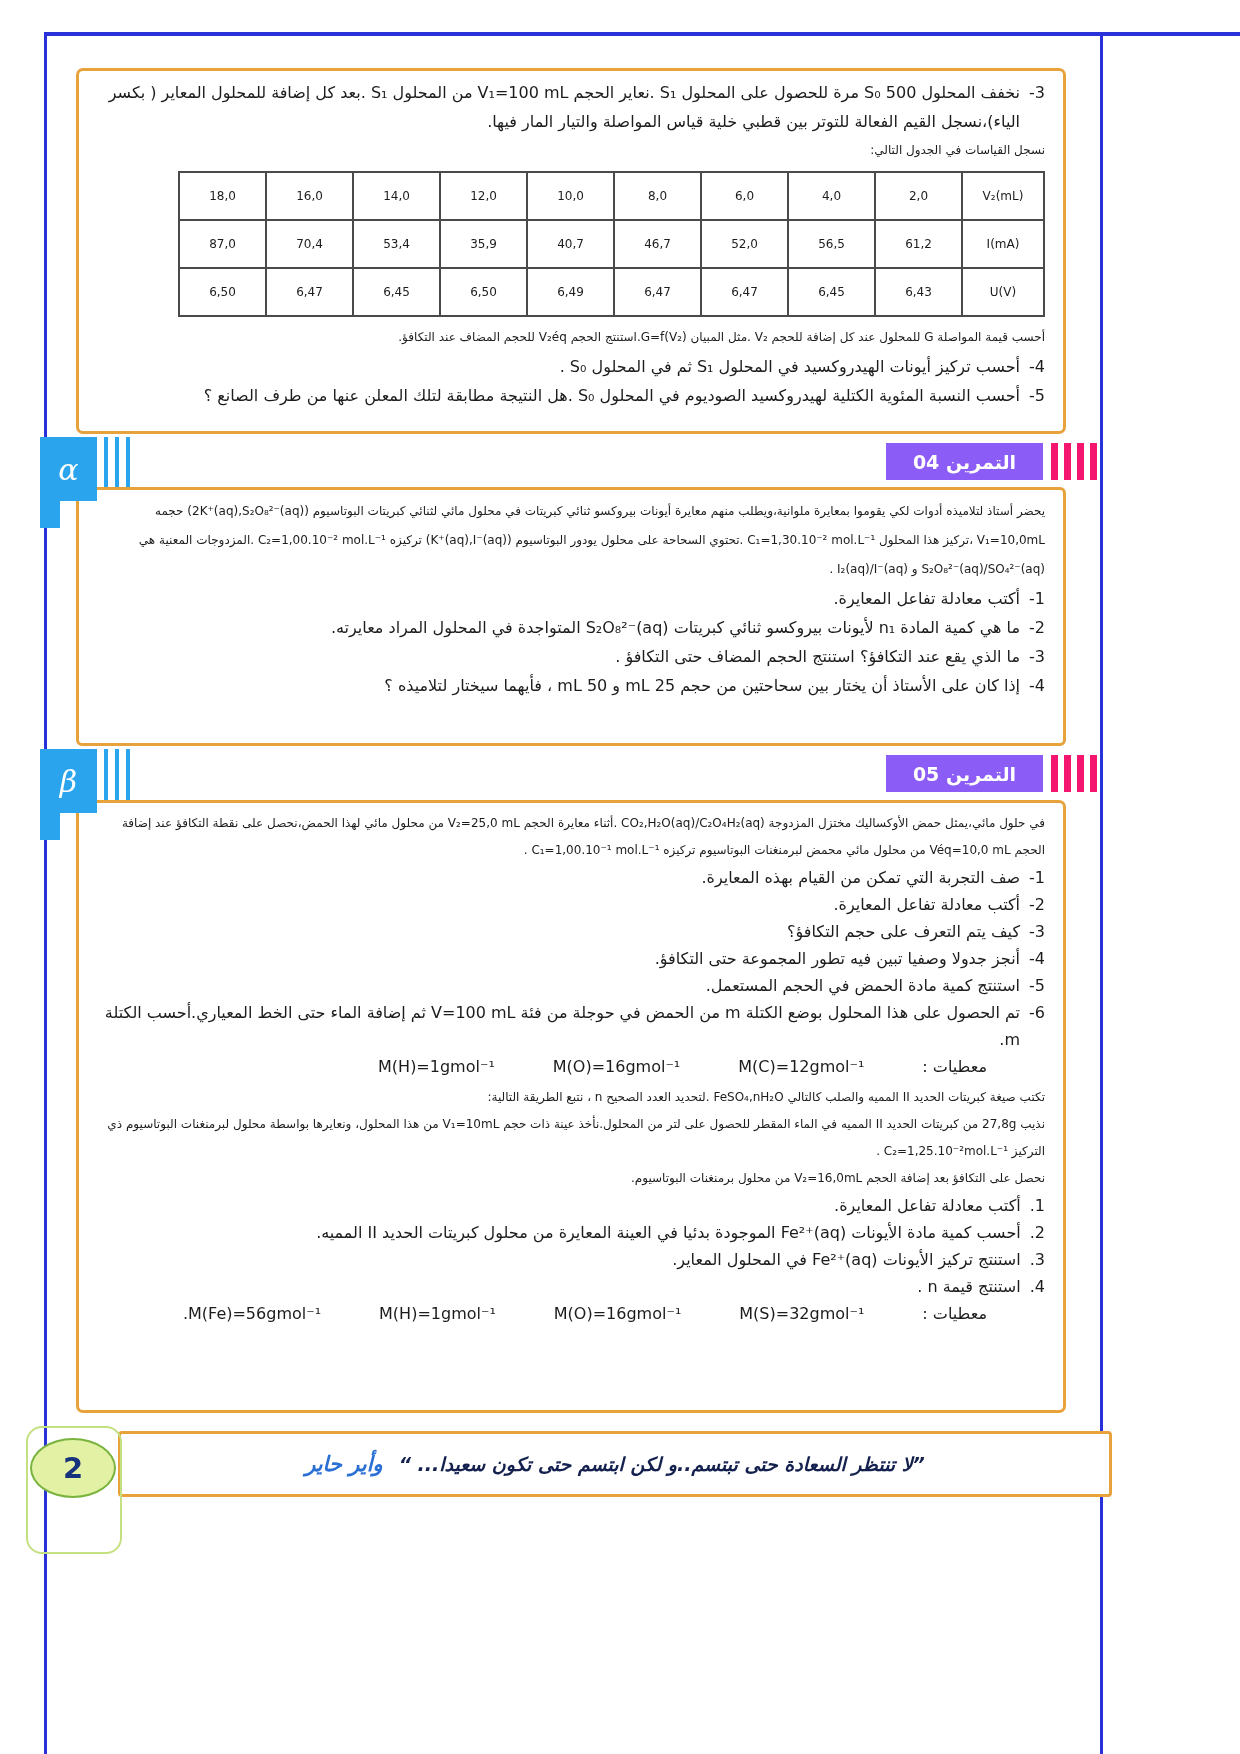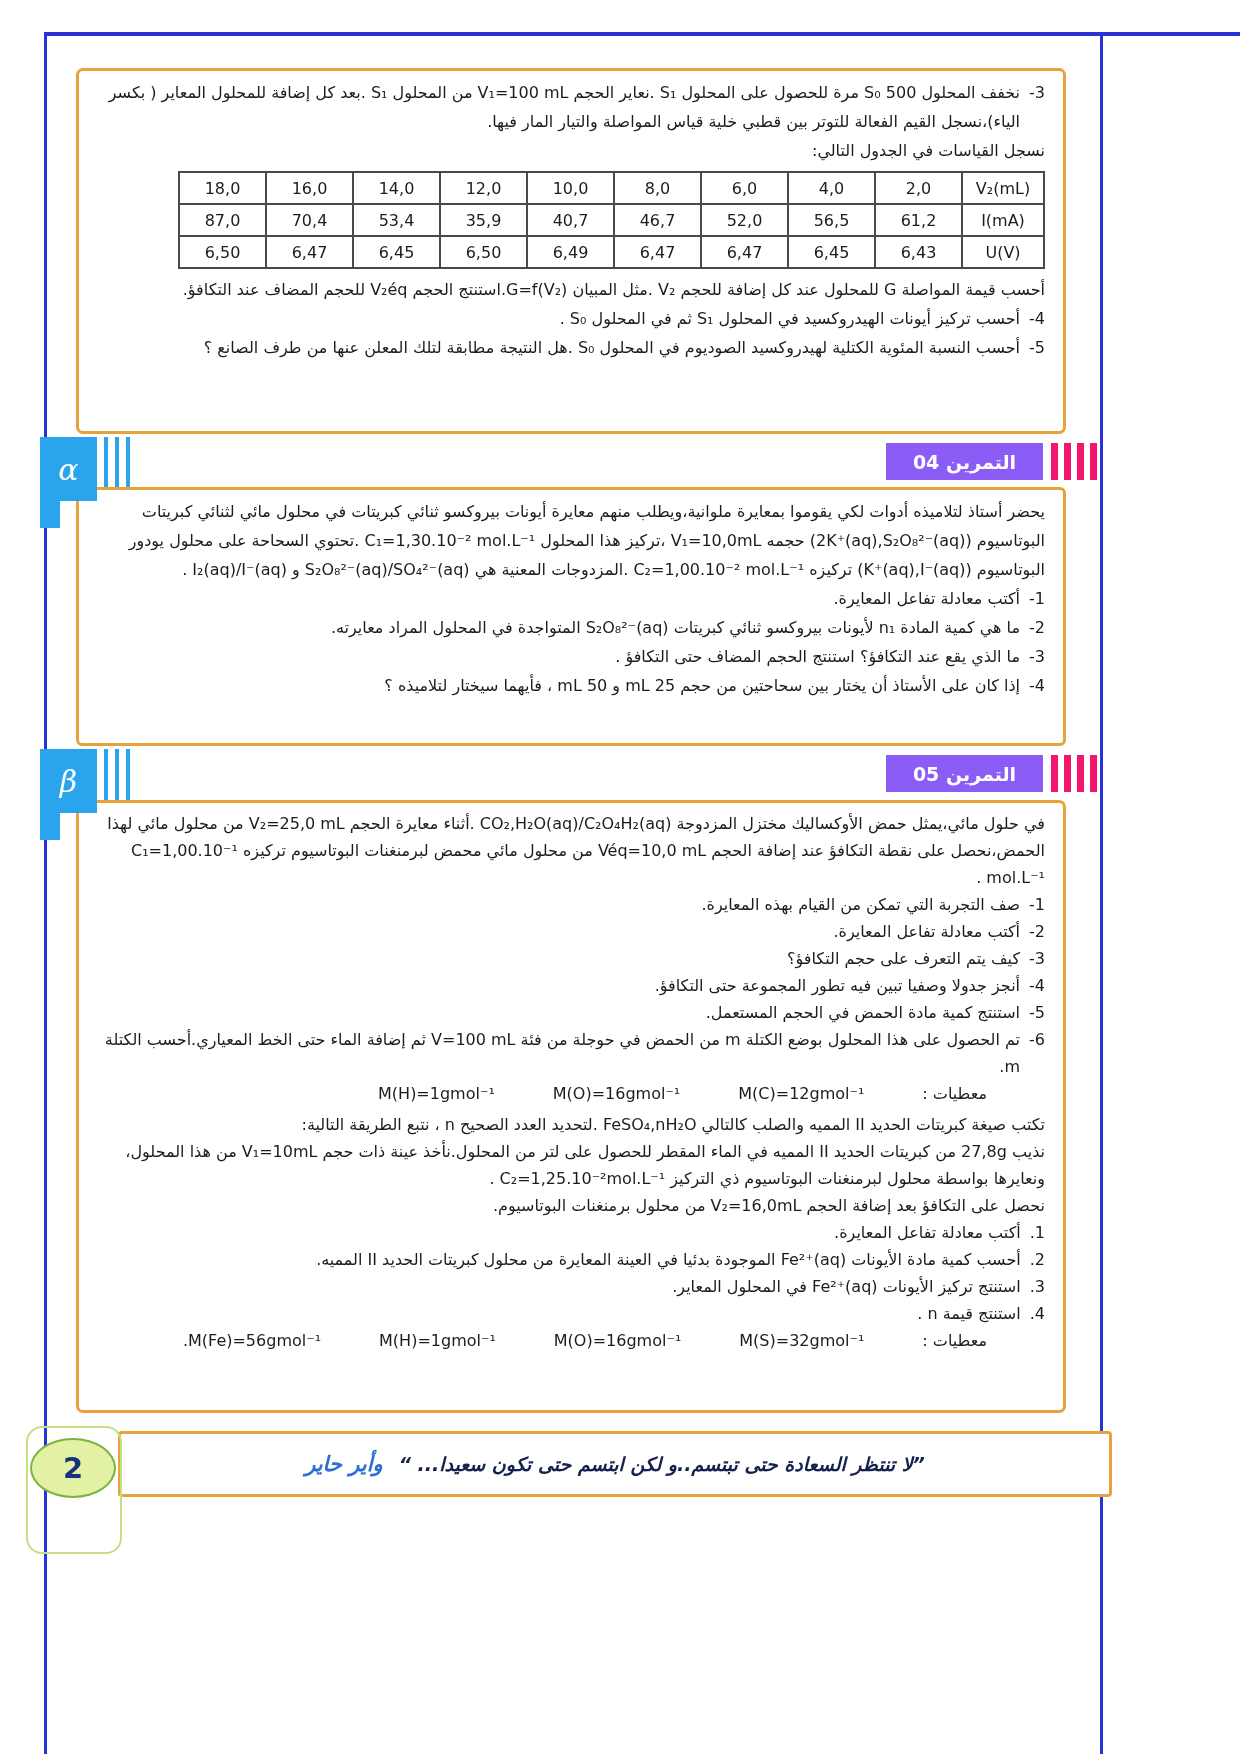--- a/index.html
+++ b/index.html
@@ -1,26 +1,26 @@
 <!DOCTYPE html>
 <html lang="ar"><head>
 <meta charset="utf-8">
 <style>
   html,body{margin:0;padding:0;width:1240px;height:1754px;background:#ffffff;overflow:hidden;}
   body{font-family:"DejaVu Sans",sans-serif;color:#1c1c1c;position:relative;}
   .frame{position:absolute;background:#2832d8;}
   .obox{position:absolute;left:76px;width:990px;border:3px solid #e8a23b;border-radius:7px;
         box-sizing:border-box;padding:7px 18px;direction:rtl;text-align:right;background:#fff;}
-  .obox p{margin:0;font-size:16px;line-height:29px;}
+  .obox p{margin:0;font-size:12px;line-height:29px;}
   .qrow{display:flex;direction:rtl;gap:9px;font-size:16px;line-height:29px;}
   .qnum{white-space:nowrap;}
   #box3 p,#box3 .qrow{line-height:27px;}
   table.meas{direction:ltr;border-collapse:collapse;margin:6px 0 6px auto;}
   table.meas td{border:2px solid #4a4a4a;width:81px;height:30px;text-align:center;
-                font-size:16px;padding:0 2px;}
+                font-size:12px;padding:8px 2px;}
   table.meas td.lbl{width:76px;}
   .pinkbox{position:absolute;left:886px;width:157px;height:37px;background:#8b5cf6;
            color:#fff;font-weight:bold;font-size:19px;display:flex;align-items:center;
            justify-content:center;direction:rtl;}
   .pinkbars{position:absolute;left:1051px;display:flex;gap:6px;height:37px;}
   .pinkbars div{width:7px;height:37px;background:#f4156e;}
   .bluetag{position:absolute;left:40px;width:57px;height:64px;background:#2aa4ec;color:#fff;
            font-size:30px;font-family:"DejaVu Serif",serif;font-style:italic;
            display:flex;align-items:center;justify-content:center;z-index:3;}
   .bluetag .foot{position:absolute;left:0;top:64px;width:20px;height:27px;background:#2aa4ec;}

